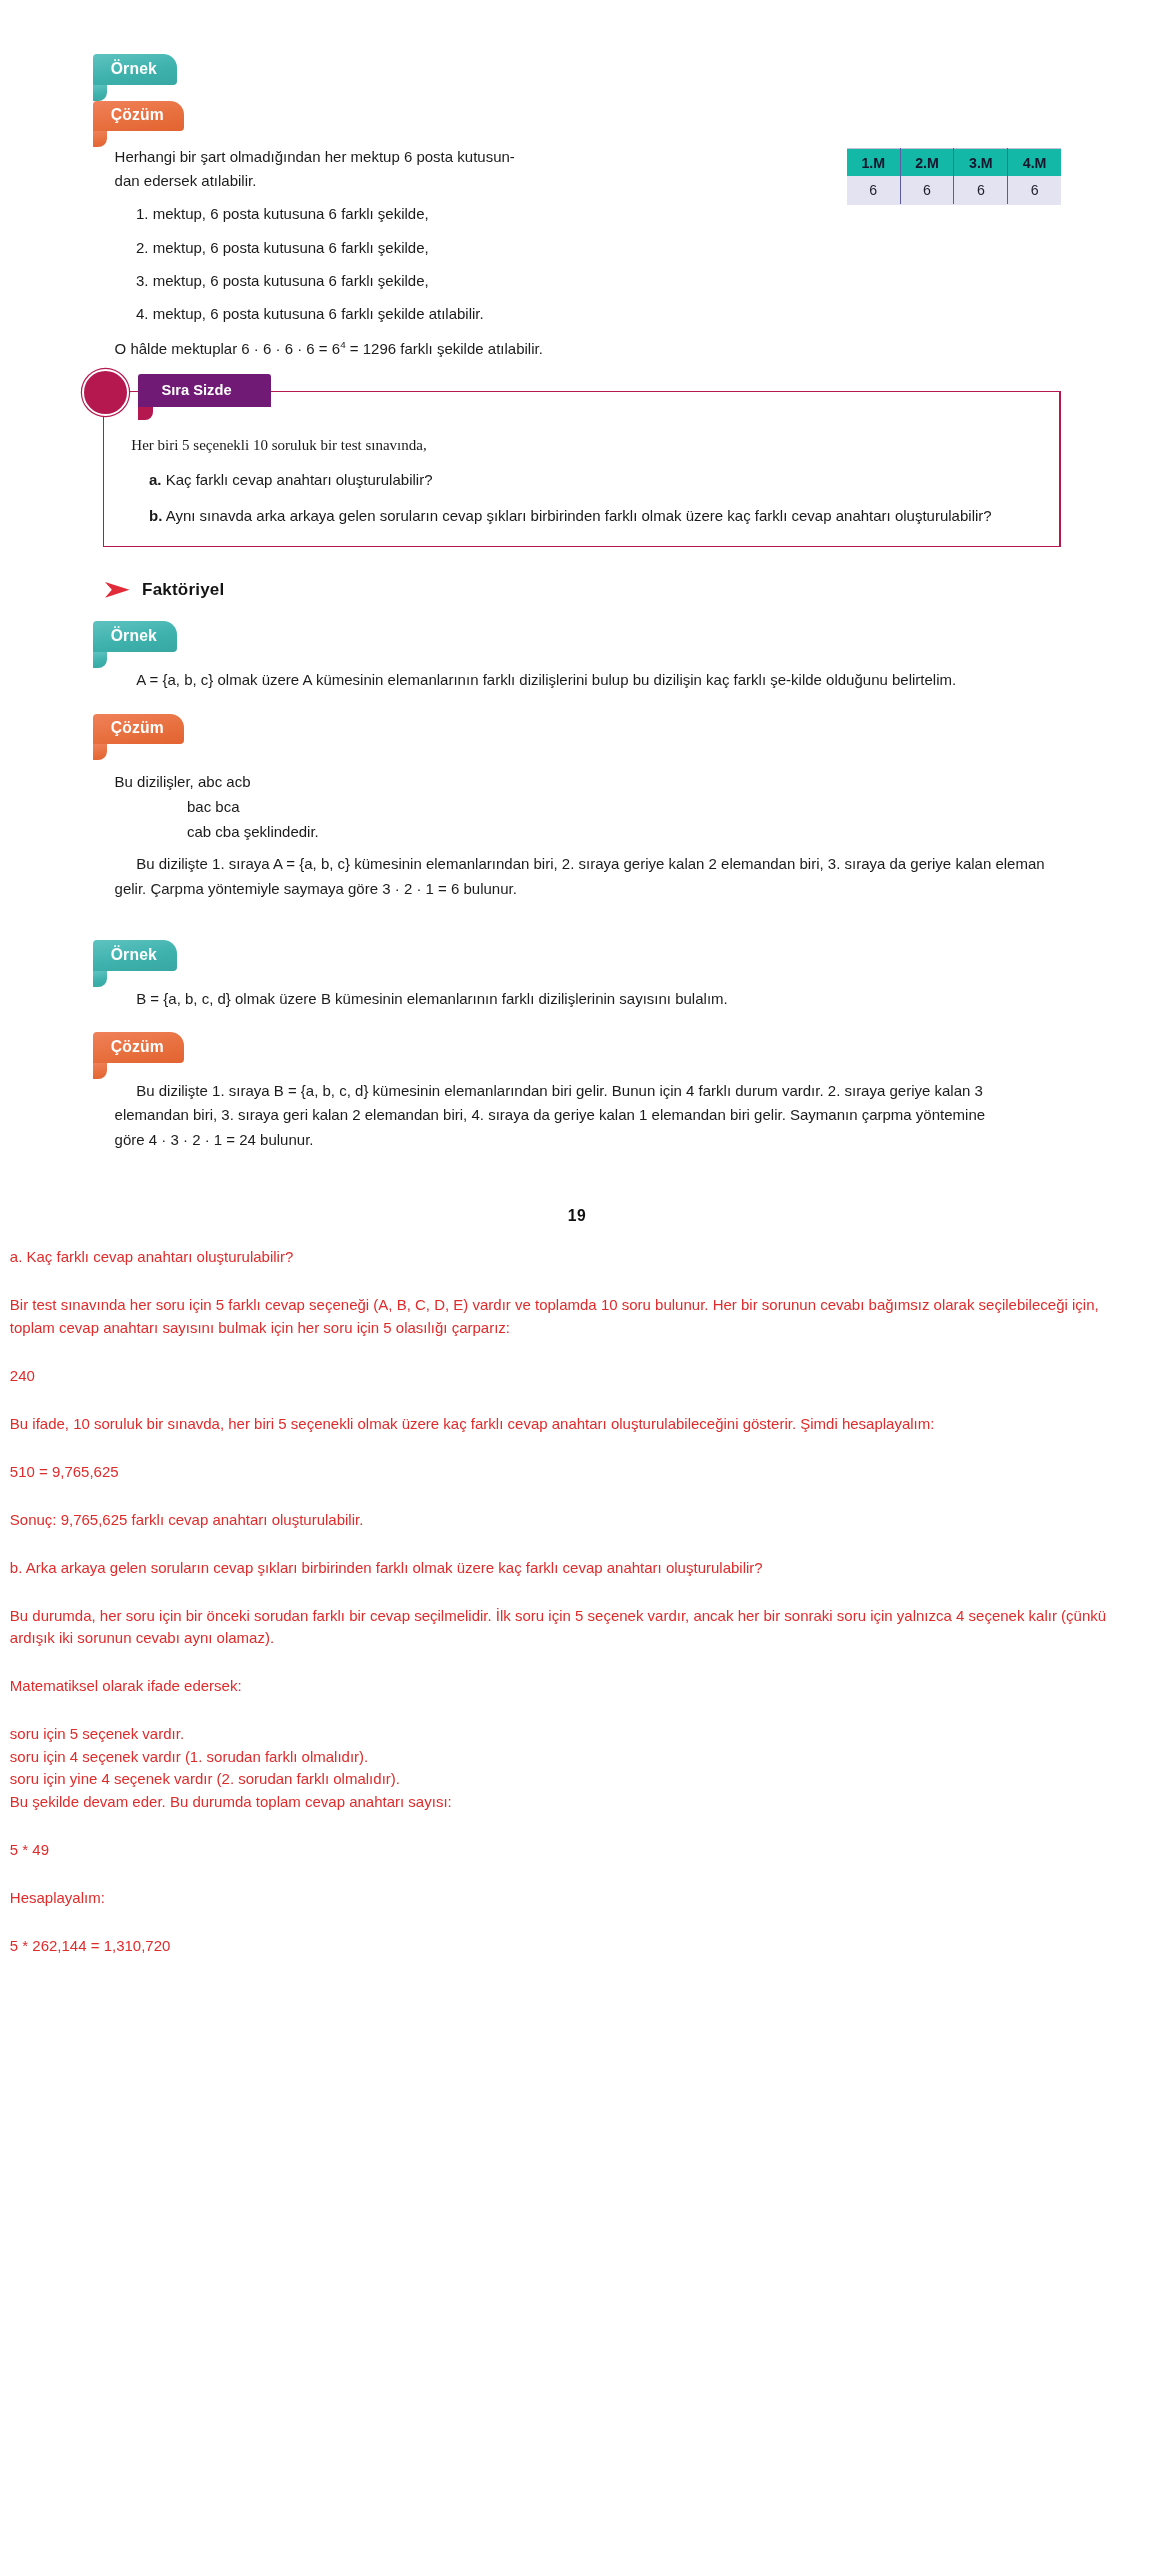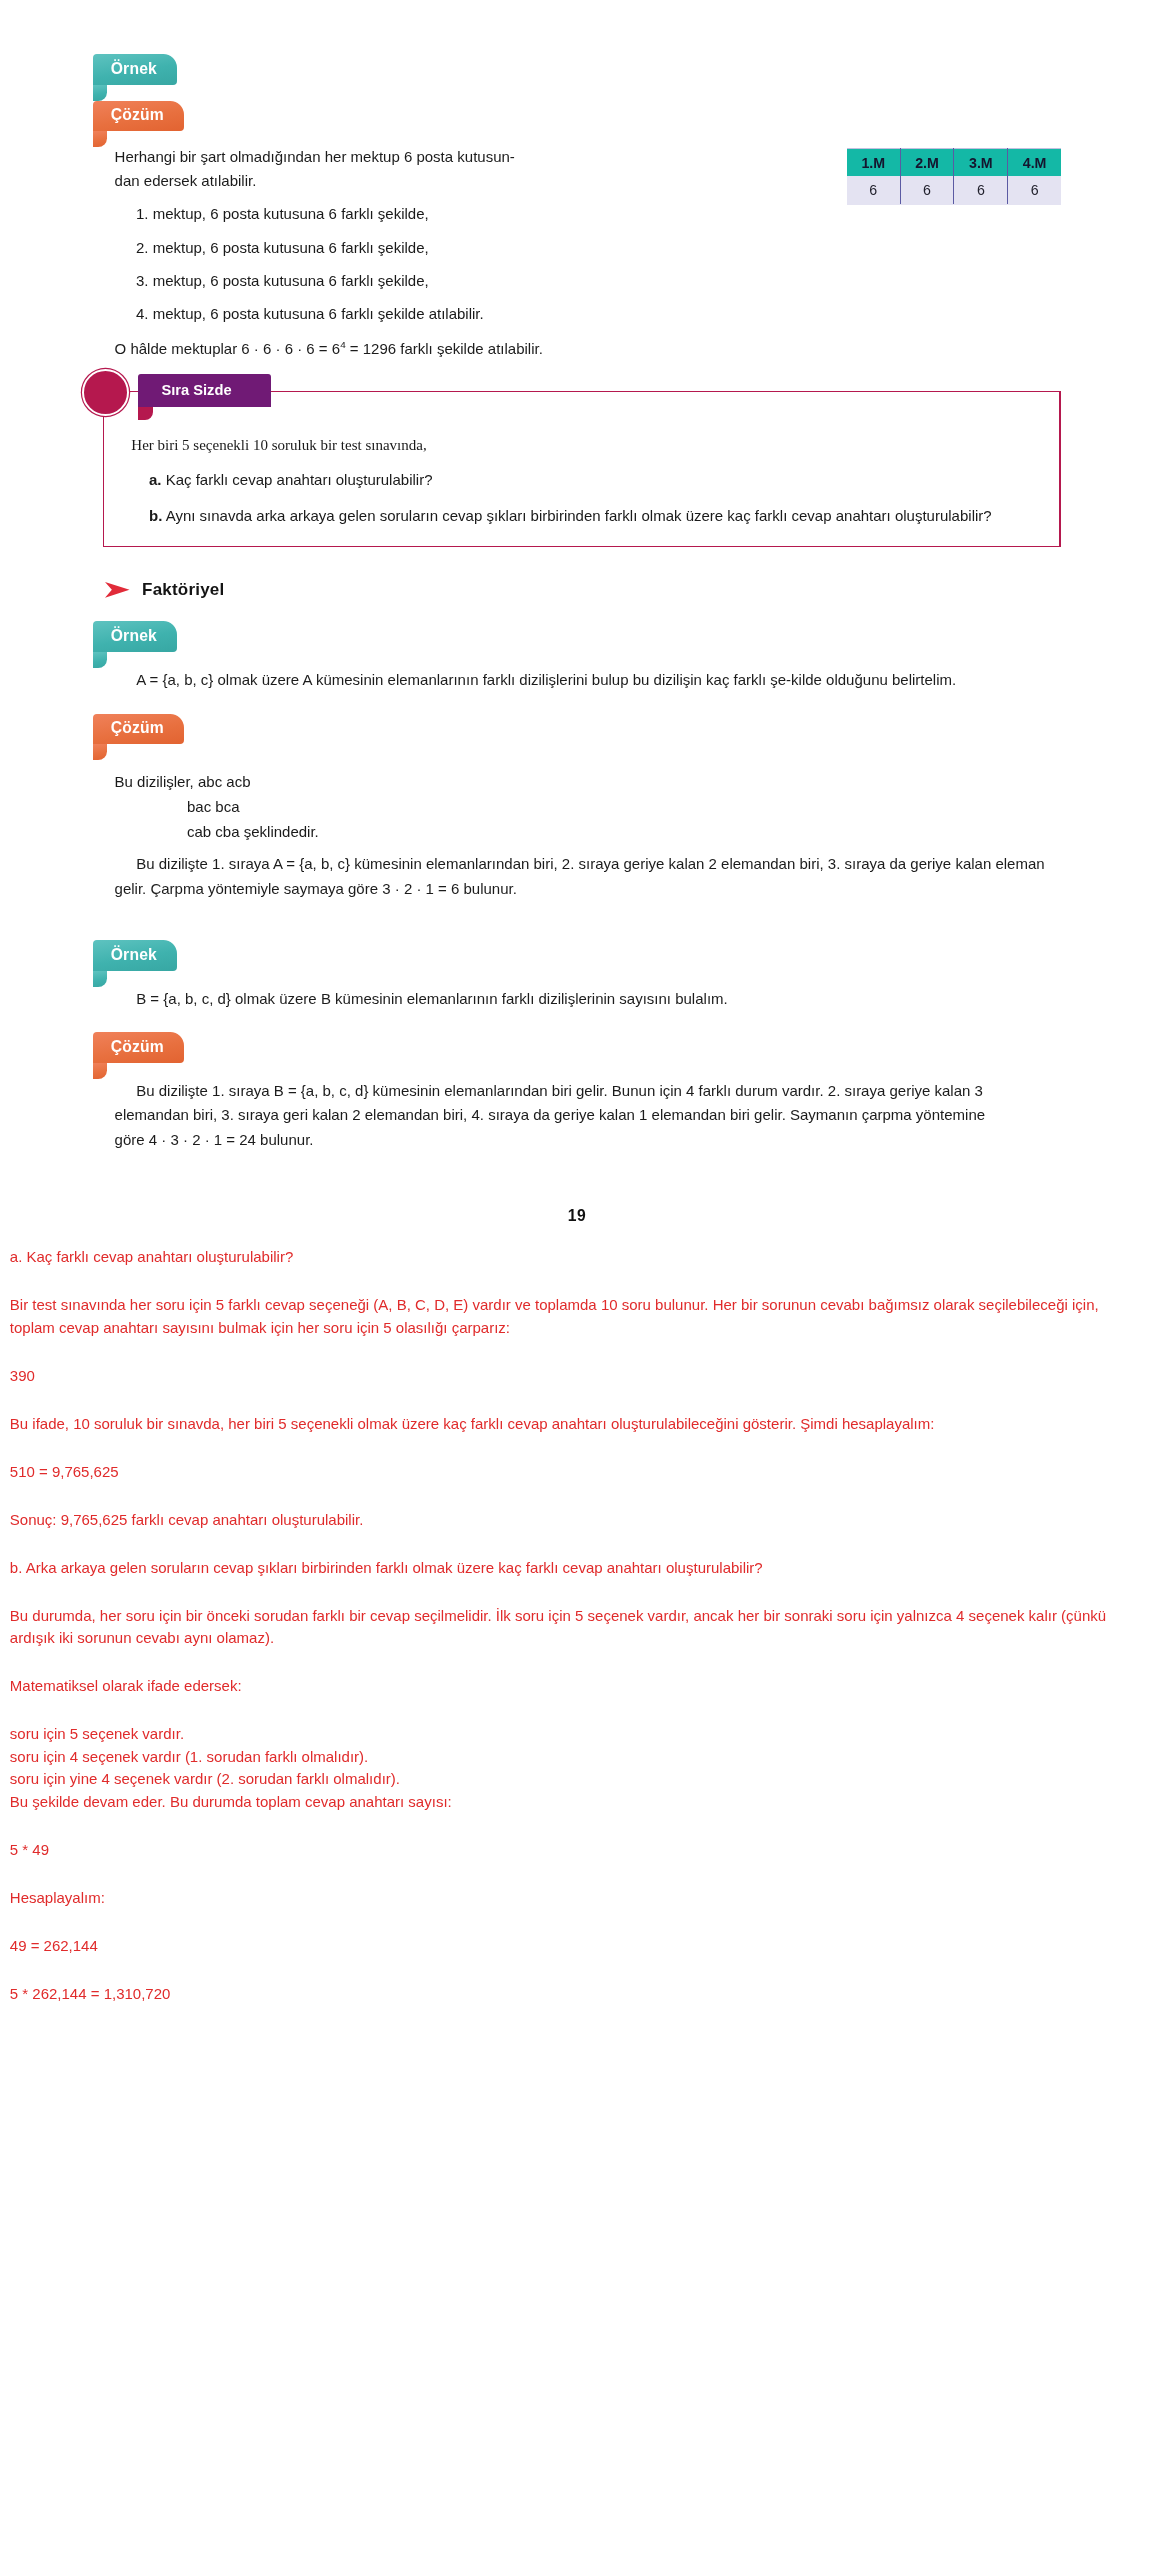--- a/index.html
+++ b/index.html
@@ -319,33 +319,32 @@
       <span class="tag cozum">Çözüm</span>
     </div>
     <p class="btext pad indent" style="margin-top:15.7px;padding-right:59px;">Bu dizilişte 1. sıraya B = {a, b, c, d} kümesinin elemanlarından biri gelir. Bunun için 4 farklı durum vardır. 2. sıraya geriye kalan 3 elemandan biri, 3. sıraya geri kalan 2 elemandan biri, 4. sıraya da geriye kalan 1 elemandan biri gelir. Saymanın çarpma yöntemine göre 4 · 3 · 2 · 1 = 24 bulunur.</p>
 
     <div class="pageno">19</div>
   </div>
 
   <div class="answer">
     <p>a. Kaç farklı cevap anahtarı oluşturulabilir?</p>
     <p>Bir test sınavında her soru için 5 farklı cevap seçeneği (A, B, C, D, E) vardır ve toplamda 10 soru bulunur. Her bir sorunun cevabı bağımsız olarak seçilebileceği için, toplam cevap anahtarı sayısını bulmak için her soru için 5 olasılığı çarparız:</p>
-    <p>390</p>
+    <p>240</p>
     <p>Bu ifade, 10 soruluk bir sınavda, her biri 5 seçenekli olmak üzere kaç farklı cevap anahtarı oluşturulabileceğini gösterir. Şimdi hesaplayalım:</p>
     <p>510 = 9,765,625</p>
     <p>Sonuç: 9,765,625 farklı cevap anahtarı oluşturulabilir.</p>
     <p>b. Arka arkaya gelen soruların cevap şıkları birbirinden farklı olmak üzere kaç farklı cevap anahtarı oluşturulabilir?</p>
     <p>Bu durumda, her soru için bir önceki sorudan farklı bir cevap seçilmelidir. İlk soru için 5 seçenek vardır, ancak her bir sonraki soru için yalnızca 4 seçenek kalır (çünkü ardışık iki sorunun cevabı aynı olamaz).</p>
     <p>Matematiksel olarak ifade edersek:</p>
     <p class="lines">
       <span>soru için 5 seçenek vardır.</span>
       <span>soru için 4 seçenek vardır (1. sorudan farklı olmalıdır).</span>
       <span>soru için yine 4 seçenek vardır (2. sorudan farklı olmalıdır).</span>
       <span>Bu şekilde devam eder. Bu durumda toplam cevap anahtarı sayısı:</span>
     </p>
     <p>5 * 49</p>
     <p>Hesaplayalım:</p>
-    <p>49 = 262,144</p>
     <p>5 * 262,144 = 1,310,720</p>
   </div>
 
 </div>
 
 
 </body></html>

